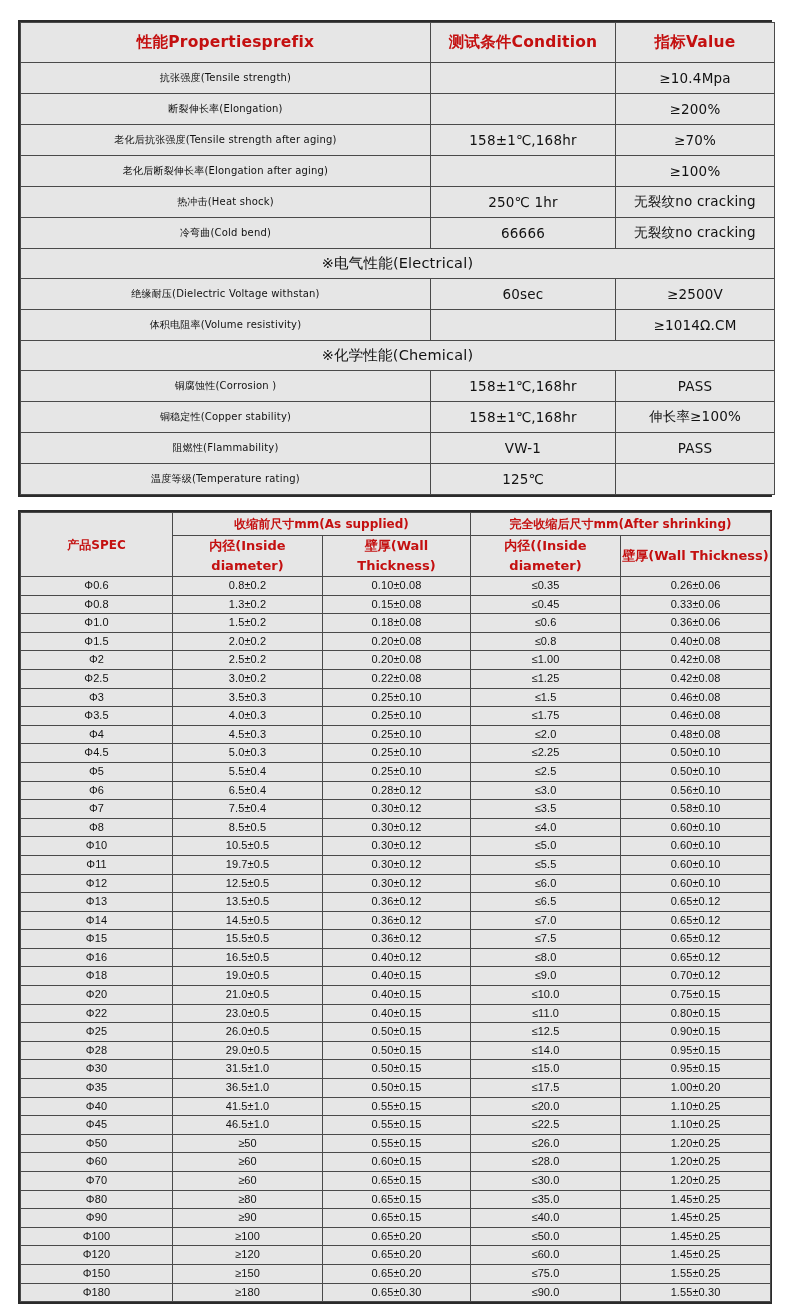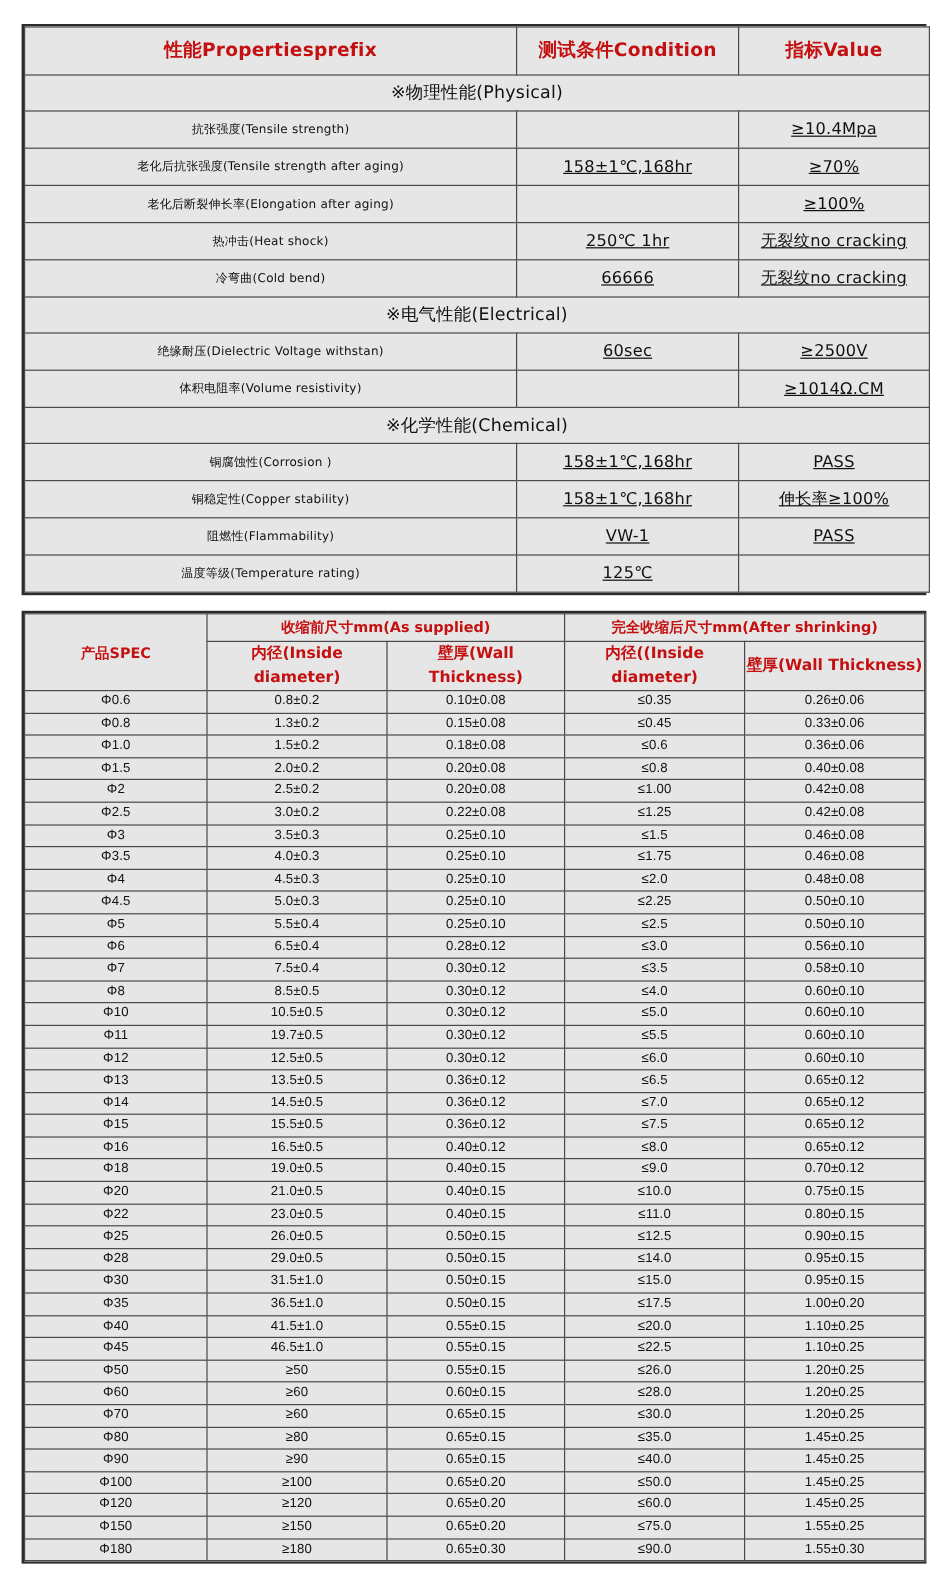--- a/index.html
+++ b/index.html
@@ -67,21 +67,20 @@
   .props .section {
     font-size: 14.5px;
     font-weight: normal;
     height: 30px;
   }
   .props .propname {
     font-size: 10px;
   }
   .props .cond, .props .val {
     font-size: 13.5px;
-    text-decoration: underline;
   }
   .cjk { font-family: "DejaVu Sans", "Liberation Sans", sans-serif; }
 
   
   .col-prop  { width: 410px; }
   .col-cond  { width: 185px; }
   .col-val   { width: 159px; }
 
   
   .spec-wrap {
@@ -135,26 +134,28 @@
           <col class="col-cond">
           <col class="col-val">
       </colgroup>
       <tbody id="props-body">
           <tr>
             <td class="hdr cjk">性能Propertiesprefix</td>
             <td class="hdr cjk">测试条件Condition</td>
             <td class="hdr cjk">指标Value</td>
           </tr>
           <tr>
-            <td class="section cjk" colspan="3">※物理性能(Physical)</td>
-          </tr>
-          <tr>
             <td class="propname cjk">抗张强度(Tensile strength)</td>
             <td class="cond cjk"></td>
             <td class="val cjk">≥10.4Mpa</td>
+          </tr>
+          <tr>
+            <td class="propname cjk">断裂伸长率(Elongation)</td>
+            <td class="cond cjk"></td>
+            <td class="val cjk">≥200%</td>
           </tr>
           <tr>
             <td class="propname cjk">老化后抗张强度(Tensile strength after aging)</td>
             <td class="cond cjk">158±1℃,168hr</td>
             <td class="val cjk">≥70%</td>
           </tr>
           <tr>
             <td class="propname cjk">老化后断裂伸长率(Elongation after aging)</td>
             <td class="cond cjk"></td>
             <td class="val cjk">≥100%</td>

